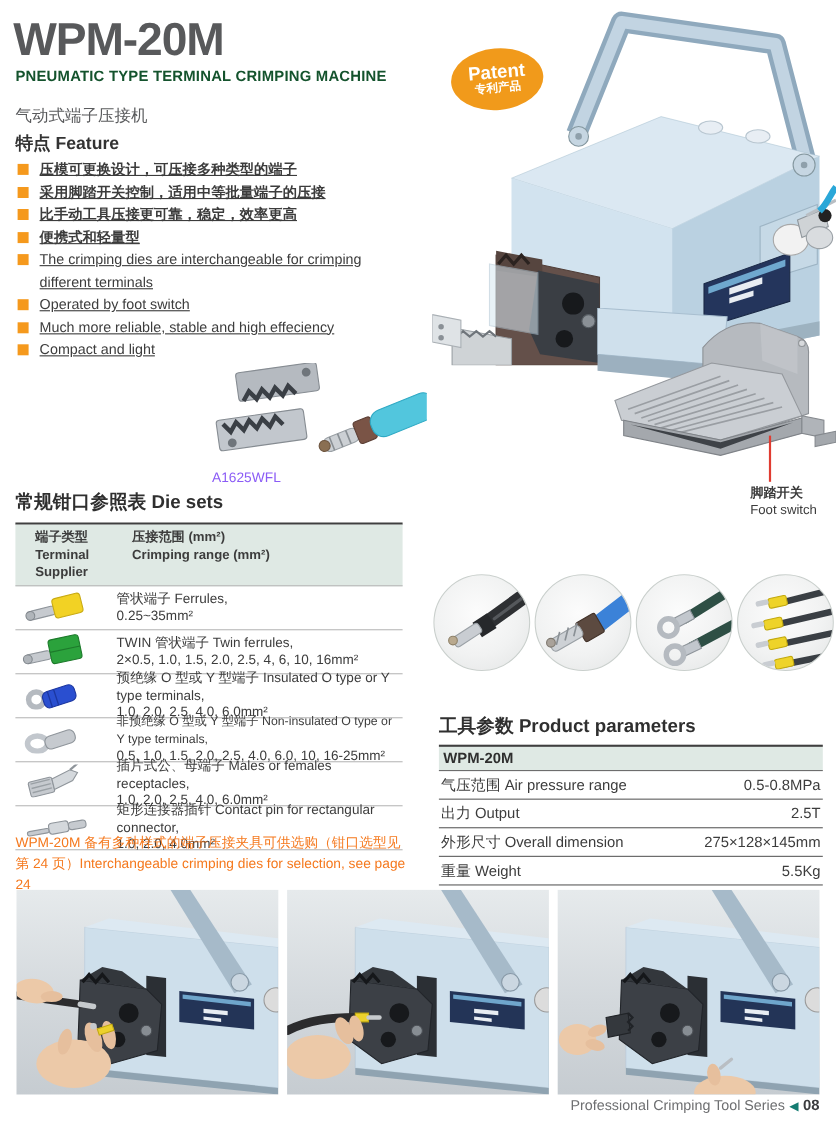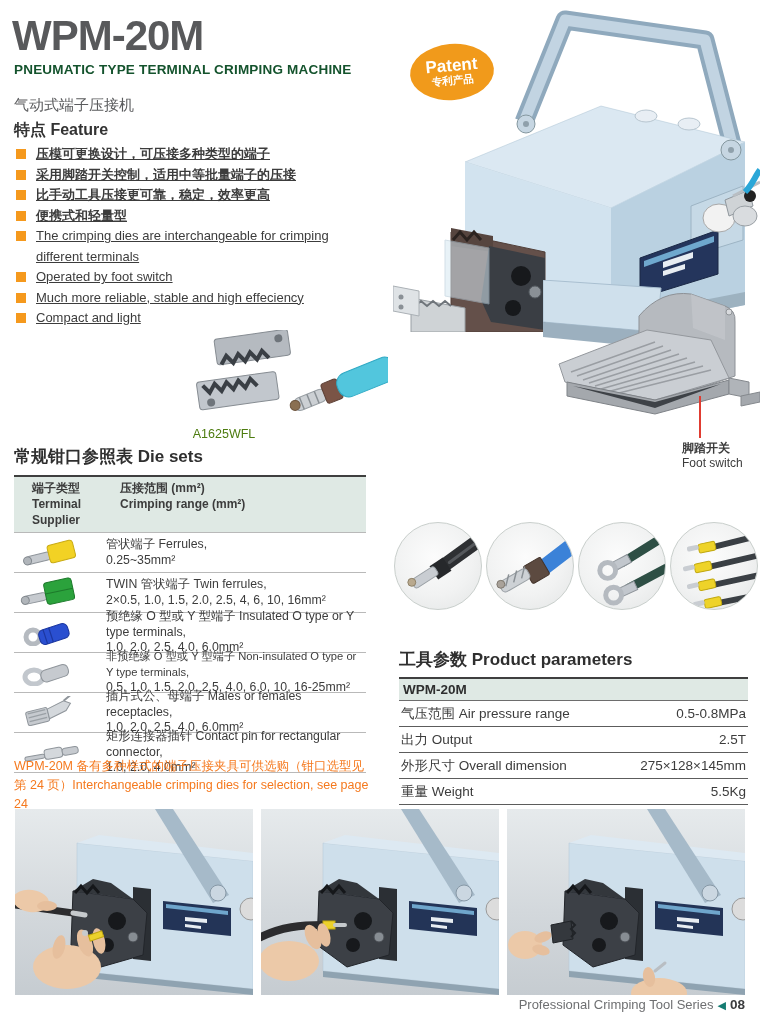--- a/index.html
+++ b/index.html
@@ -13,21 +13,21 @@
 
   
   .feat-h { position:absolute; left:14px; top:120px; font-size:16px; font-weight:600; color:#333; }
   .feat-list { position:absolute; left:14px; top:144px; width:362px; list-style:none; }
   .feat-list li { display:flex; align-items:flex-start; line-height:20.5px; font-size:13px; color:#3c3c3c;text-decoration:underline; }
   .feat-list li .blt { flex:0 0 10px; width:10px; height:10px; background:#f5991d; margin:5px 10px 0 2px; }
   .feat-list li.zh span.t { font-weight:bold; }
 
   
   .die-img { position:absolute; left:158px; top:330px; width:230px; height:96px; }
-  .die-cap { position:absolute; left:162px; top:427px; width:124px; text-align:center; font-size:12.5px; color:#4d7c0f; }
+  .die-cap { position:absolute; left:162px; top:427px; width:124px; text-align:center; font-size:12.5px; color:#8b5cf6; }
 
   
   .ds-h { position:absolute; left:14px; top:445px; font-size:17px; font-weight:600; color:#2f2f2f; }
   .ds-table { position:absolute; left:14px; top:475px; width:352px; border-top:2px solid #3f3f3f; }
   .ds-head { display:flex; background:#dfe9e4; padding:3px 0 4px; border-bottom:1px solid #b9b9b9; }
   .ds-head .c1 { flex:0 0 92px; padding-left:4px; }
   .ds-head div div { font-size:12px; font-weight:bold; color:#3c3c3c; line-height:16px;padding-left:14px; }
   .ds-row { display:flex; align-items:center; height:40px; border-bottom:1px solid #b9b9b9; }
   .ds-row .icon-cell { flex:0 0 92px; padding-left:6px; }
   .ds-row .txt { font-size:12.3px; line-height:15.5px; color:#3c3c3c; }

